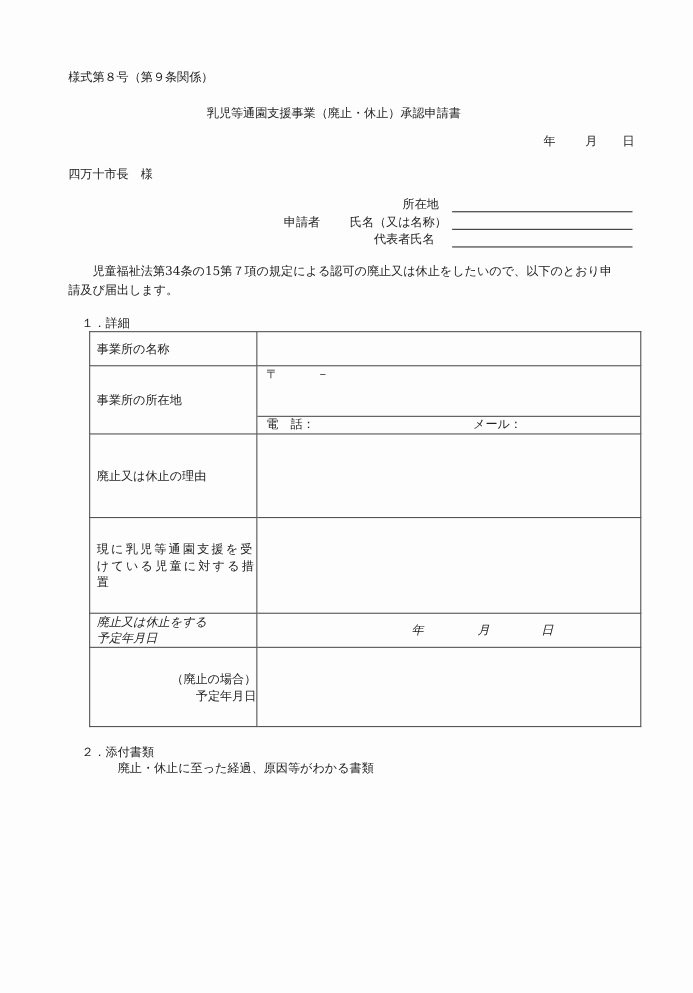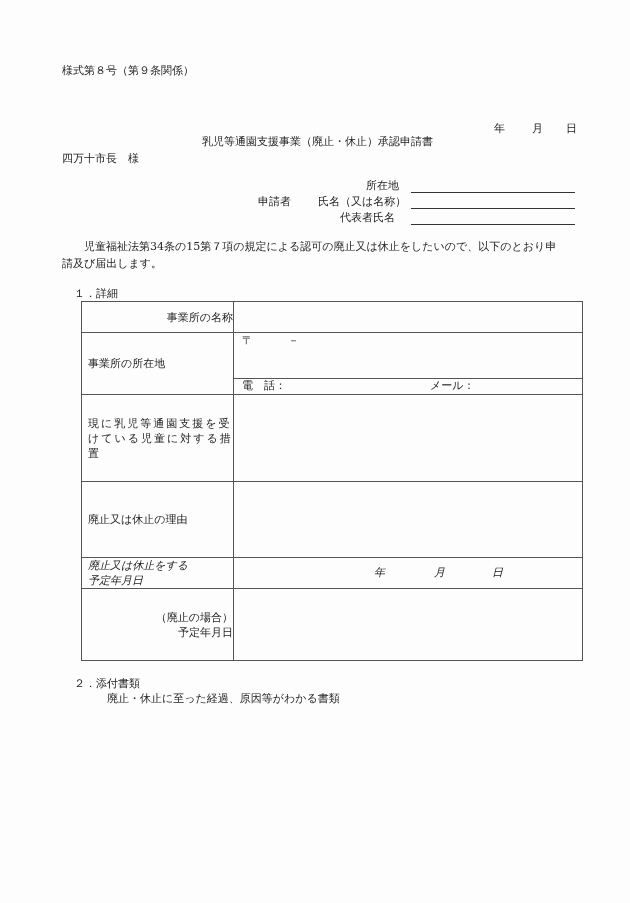--- a/index.html
+++ b/index.html
@@ -22,21 +22,21 @@
   .addr-cell { padding: 0 !important; vertical-align: top !important; }
   .addr-top { height: 45px; position: relative; border-bottom: 1px solid #555; }
   .addr-bot { height: 15px; position: relative; }
   .spaced { letter-spacing: 2px; }
 </style>
 </head>
 <body>
 
 <div class="abs" style="left:62px; top:64px;">様式第８号（第９条関係）</div>
 
-<div class="abs" style="left:202px; top:96px;margin-top:39px;">乳児等通園支援事業（廃止・休止）承認申請書</div>
+<div class="abs" style="left:188px; top:96px;">乳児等通園支援事業（廃止・休止）承認申請書</div>
 
 <div class="abs" style="left:494px; top:122px;">年</div>
 <div class="abs" style="left:532px; top:122px;">月</div>
 <div class="abs" style="left:566px; top:122px;">日</div>
 
 <div class="abs" style="left:62px; top:152px;text-align:center;">四万十市長　様</div>
 
 <div class="abs" style="left:366px; top:179px;">所在地</div>
 <div class="uline" style="left:411px; top:192px; width:164px;"></div>
 
@@ -47,49 +47,49 @@
 <div class="abs" style="left:340px; top:211px;">代表者氏名</div>
 <div class="uline" style="left:411px; top:224px; width:164px;"></div>
 
 <div class="abs" style="left:84px; top:240px;">児童福祉法第34条の15第７項の規定による認可の廃止又は休止をしたいので、以下のとおり申</div>
 <div class="abs" style="left:62px; top:257px;">請及び届出します。</div>
 
 <div class="abs" style="left:74px; top:287px;">１．詳細</div>
 
 <table class="form">
   <tbody>
-      <tr style="height:31px;text-align:right;">
+      <tr style="height:31px;">
     <td class="lbl">事業所の名称</td>
     <td></td>
   </tr>
   <tr style="height:62px;">
     <td class="lbl">事業所の所在地</td>
     <td class="addr-cell">
       <div class="addr-top">
         <span class="abs" style="left:8px; top:1px;">〒</span>
         <span class="abs" style="left:54px; top:1px;">－</span>
       </div>
       <div class="addr-bot">
         <span class="abs" style="left:8px; top:0;">電　話：</span>
         <span class="abs" style="left:30px; top:0; width:150px; height:14px;"></span>
         <span class="abs" style="left:196px; top:0;text-align:center;">メール：</span>
         <span class="abs" style="left:240px; top:0; width:100px; height:14px;"></span>
       </div>
     </td>
   </tr>
+  <tr style="height:76px;">
+    <td class="lbl">廃止又は休止の理由</td>
+    <td></td>
+  </tr>
   <tr style="height:87px;">
     <td class="lbl spaced">
       <div>現に乳児等通園支援を受</div>
       <div>けている児童に対する措</div>
       <div>置</div>
     </td>
-    <td></td>
-  </tr>
-  <tr style="height:76px;">
-    <td class="lbl">廃止又は休止の理由</td>
     <td></td>
   </tr>
   <tr style="height:31px;font-style:italic;">
     <td class="lbl">
       <div>廃止又は休止をする</div>
       <div>予定年月日</div>
     </td>
     <td style="position:relative;">
       <span class="abs" style="left:140px; top:8px;">年</span>
       <span class="abs" style="left:200px; top:8px;">月</span>

